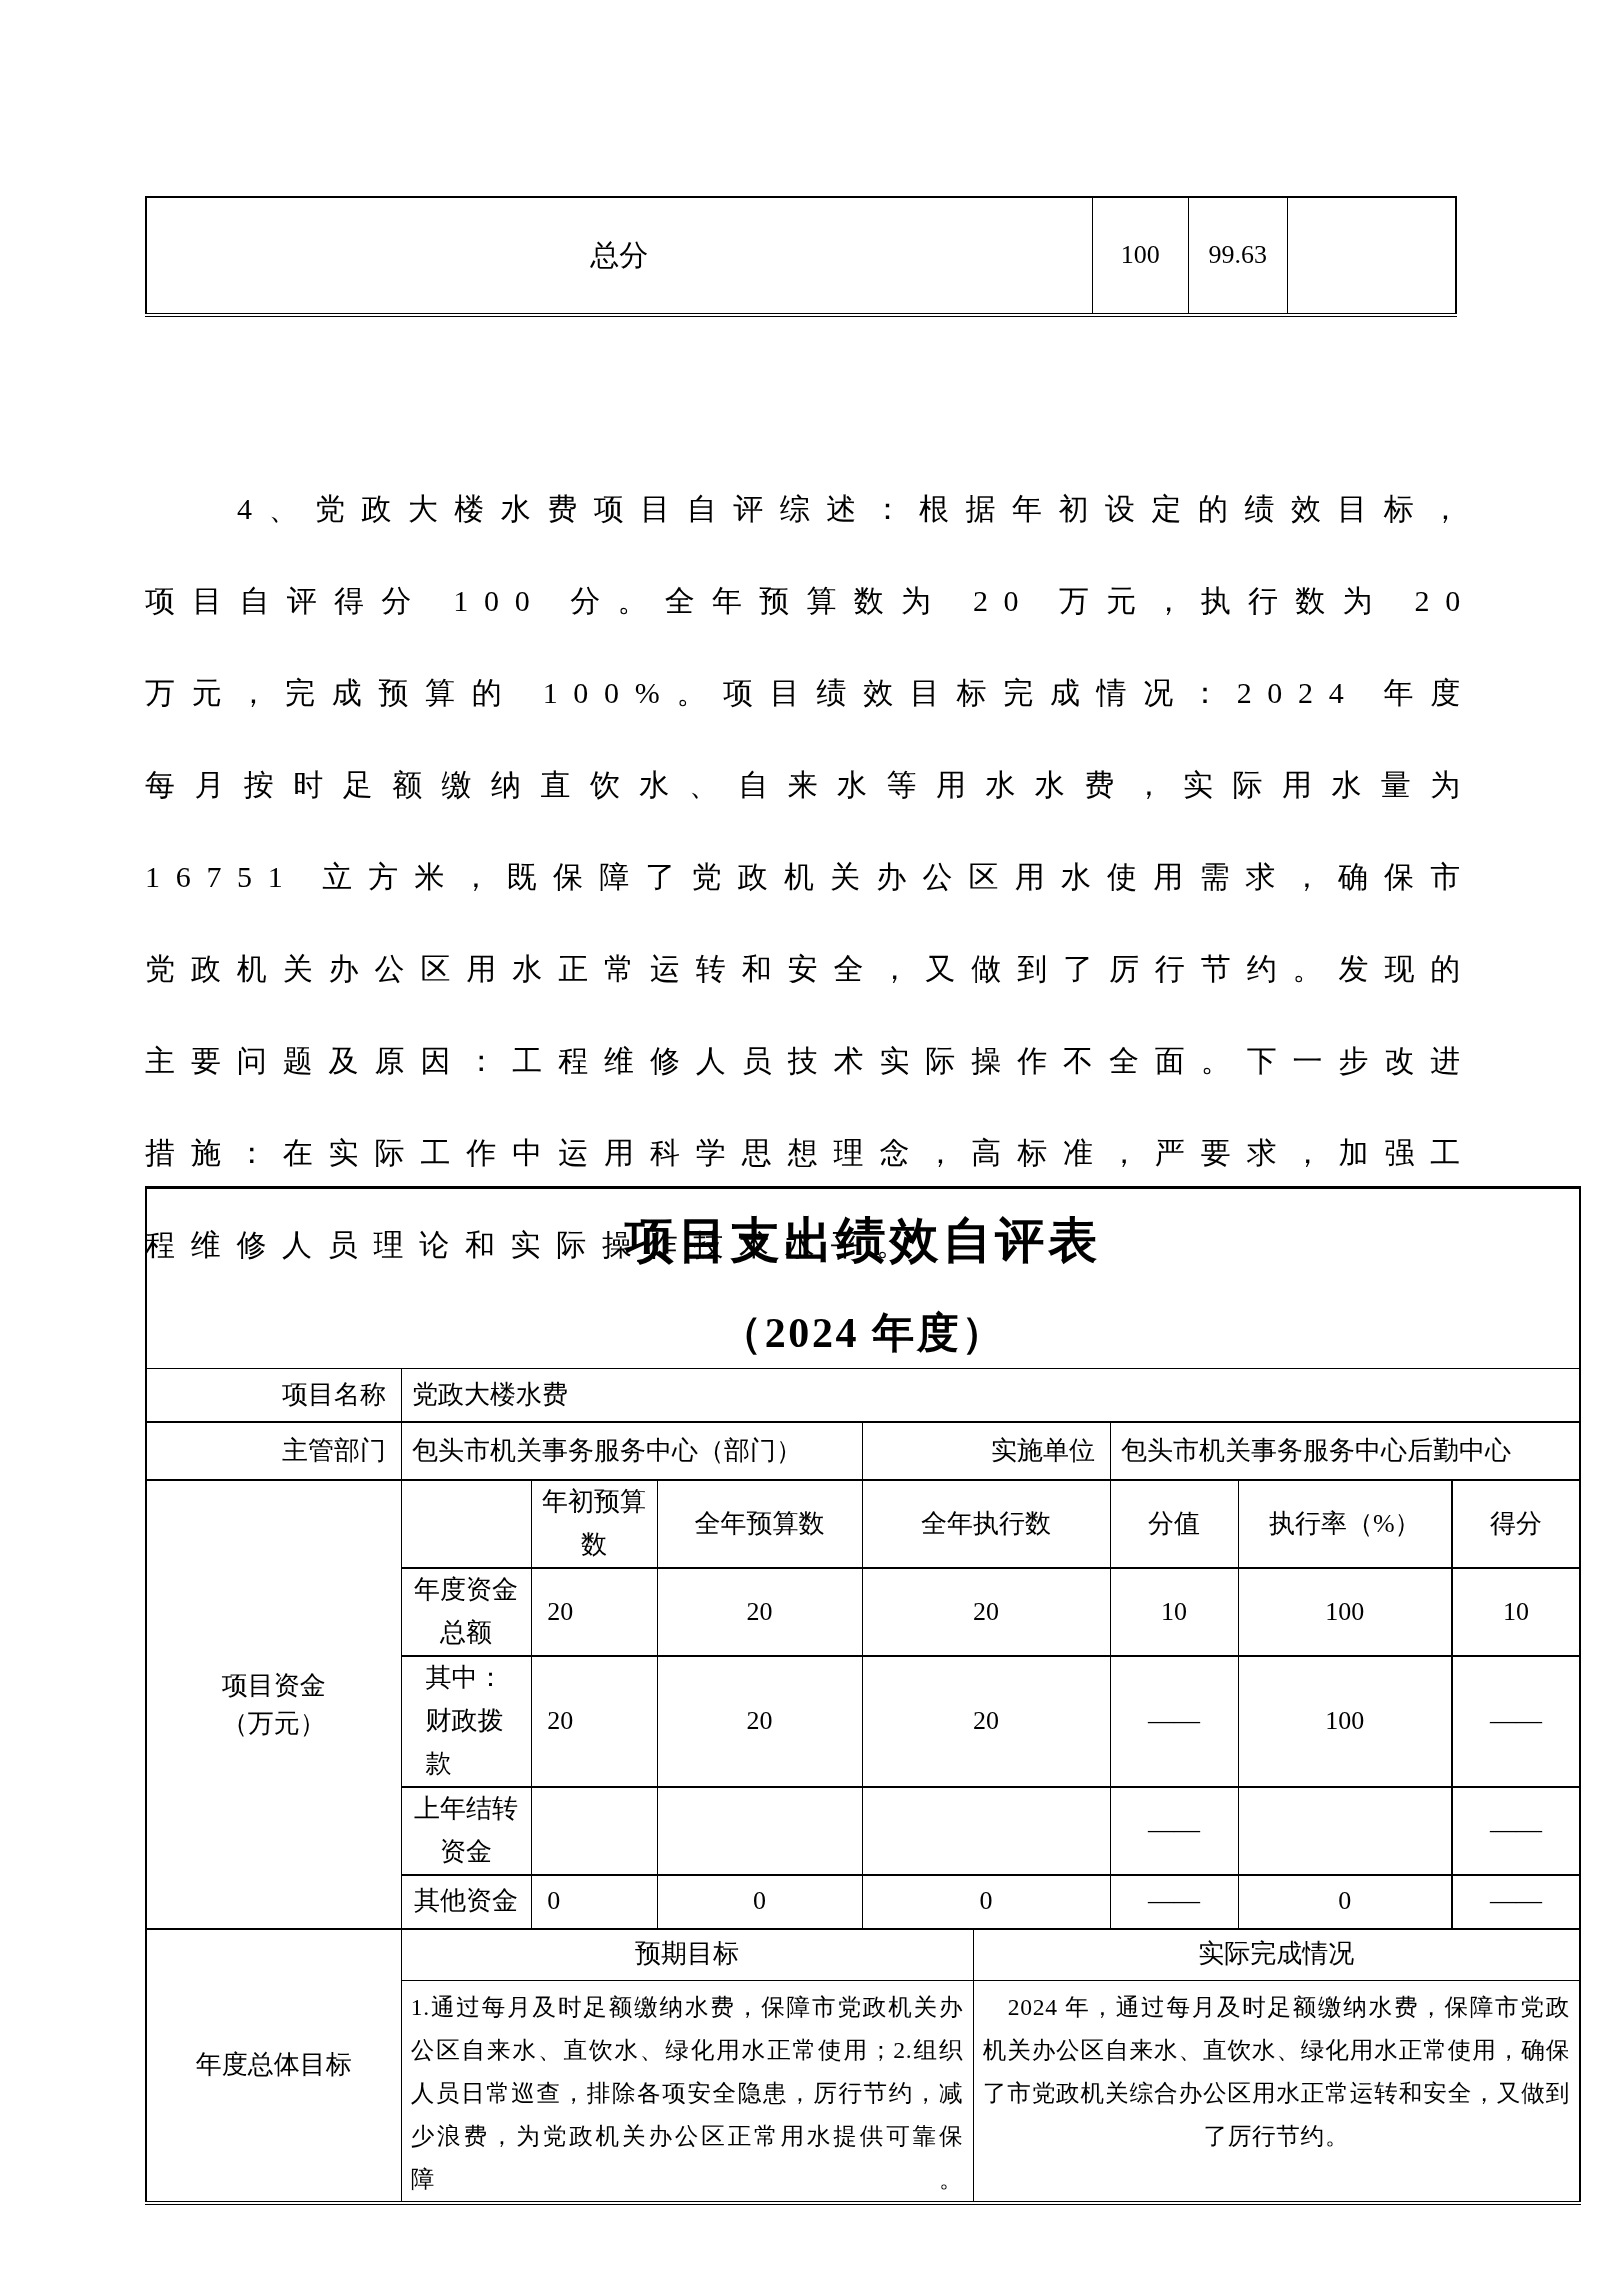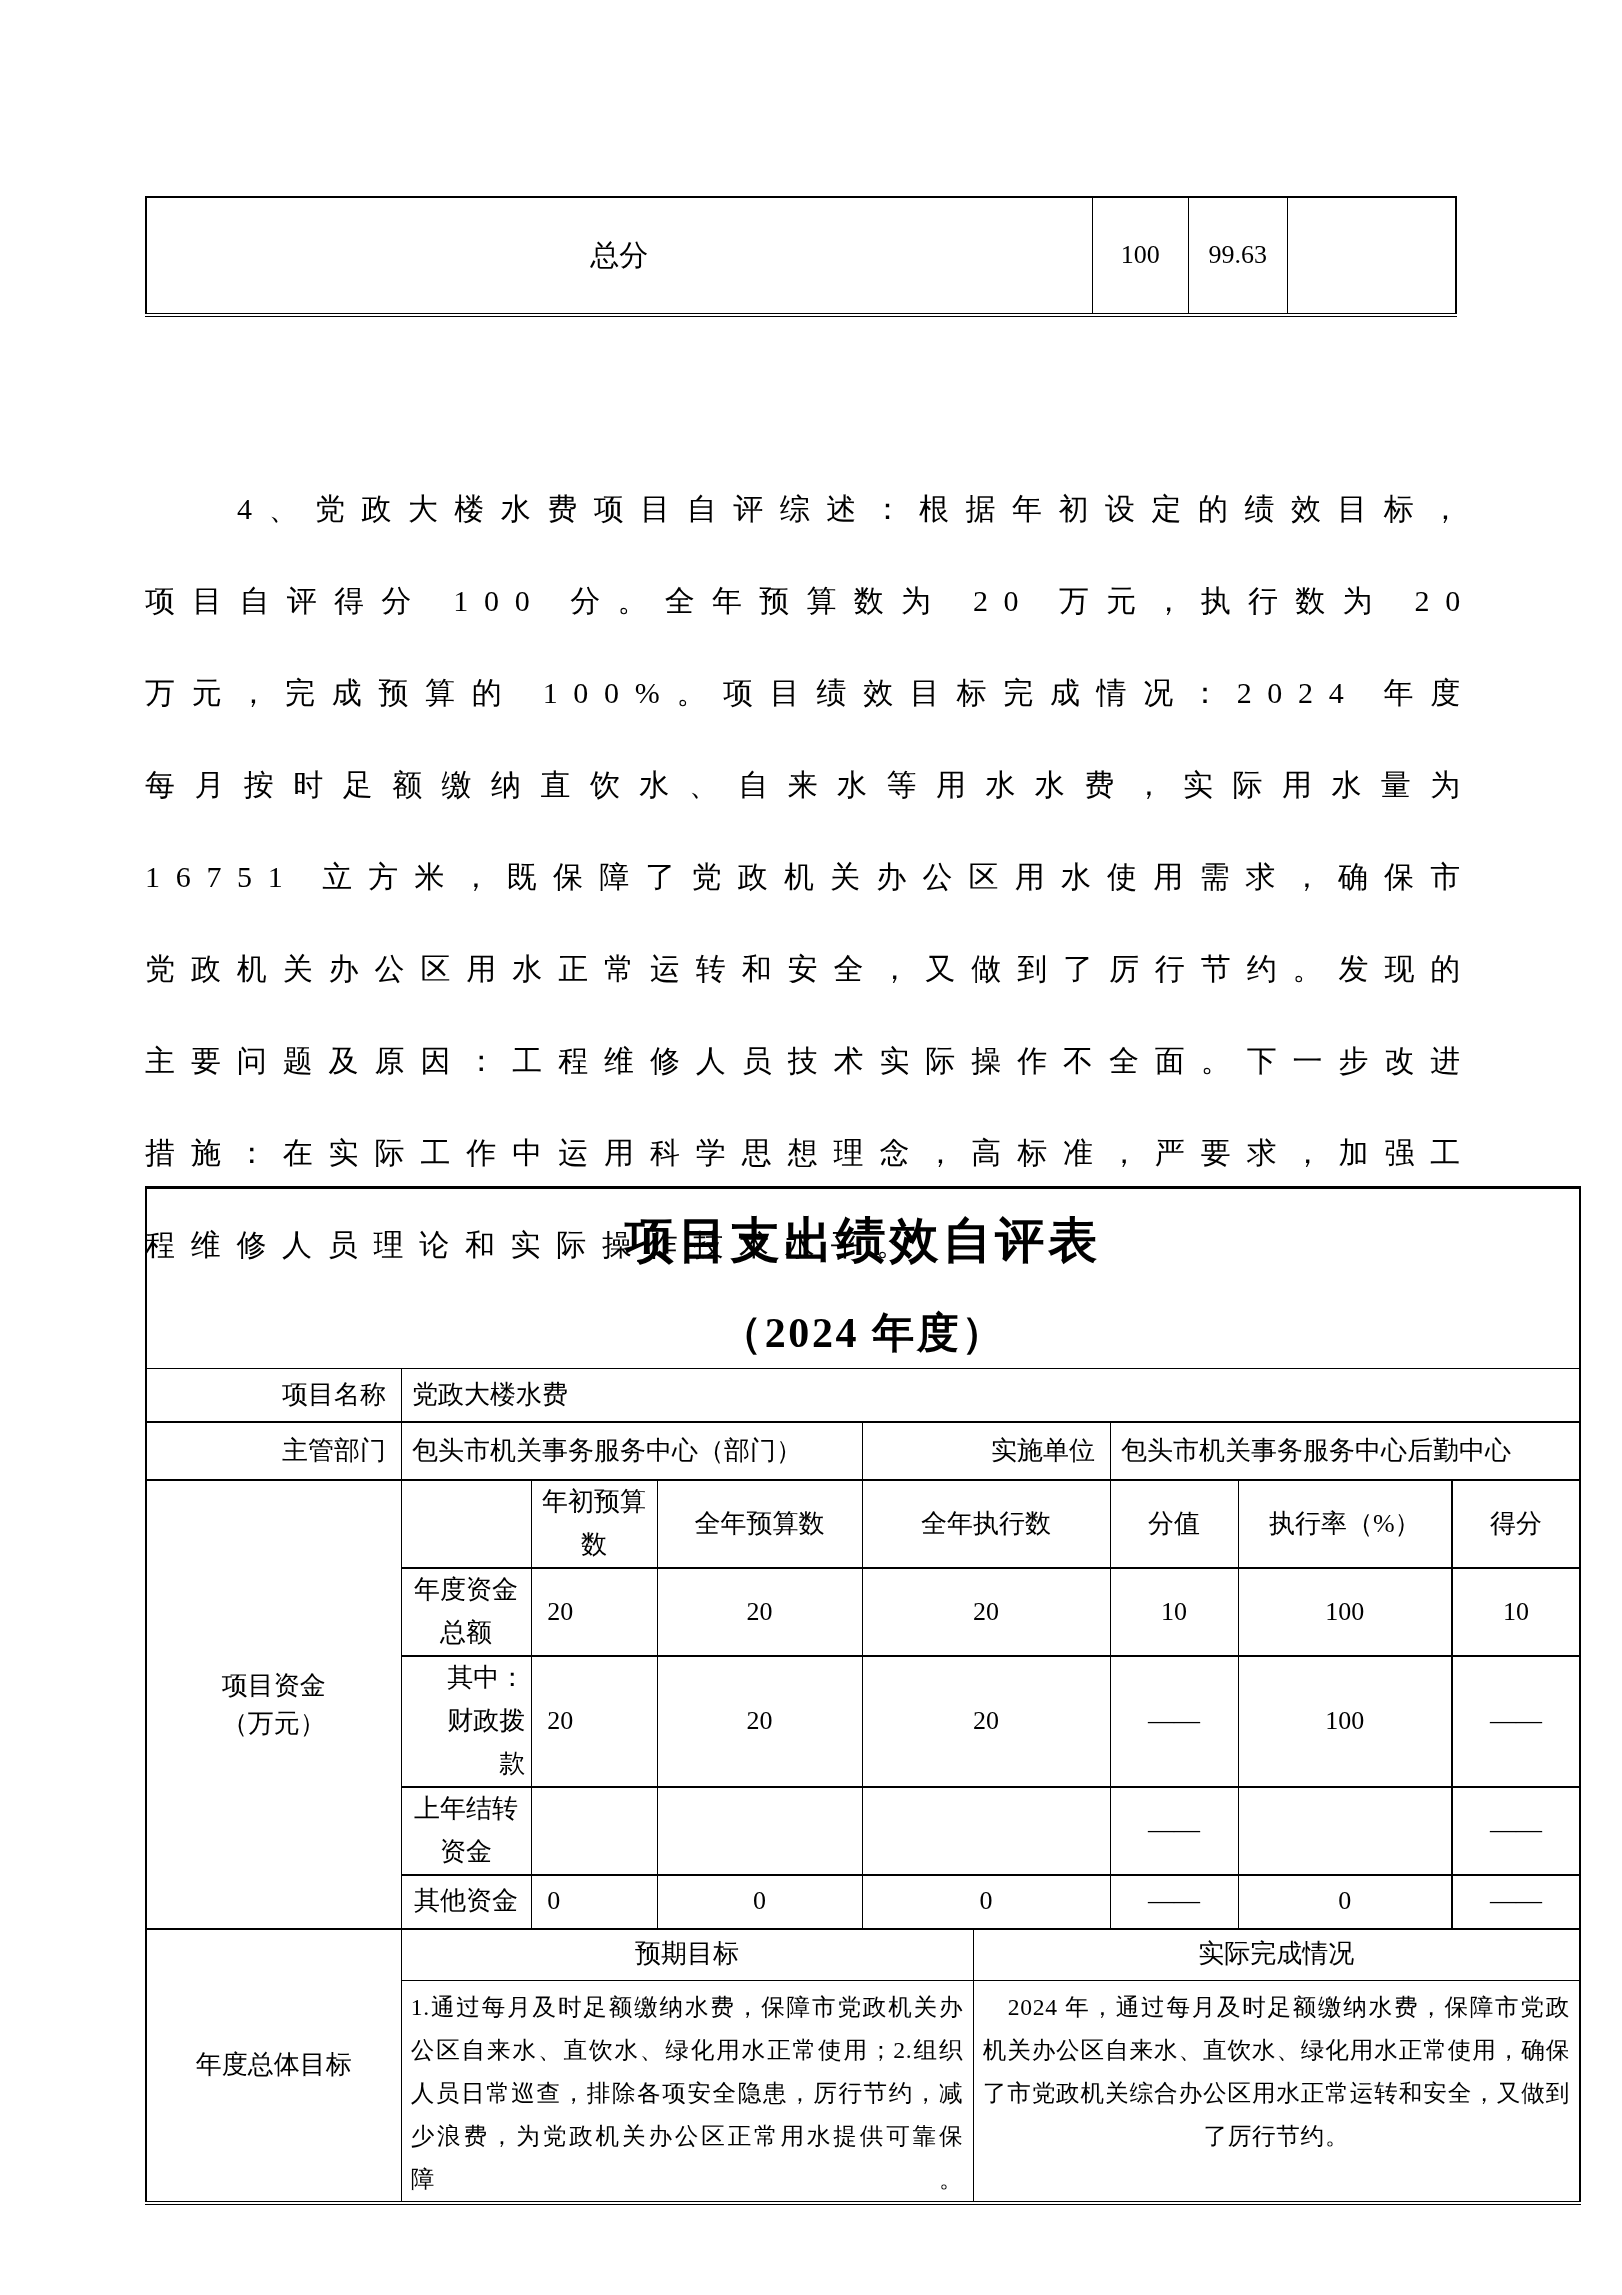--- a/index.html
+++ b/index.html
@@ -27,21 +27,21 @@
   #main-table td.title-cell{border-bottom:1.3px solid #000;padding:0;}
   .tbl-title{font-size:49px;font-weight:bold;letter-spacing:3.9px;margin-top:11.8px;}
   .tbl-subtitle{font-size:42px;font-weight:bold;letter-spacing:2.6px;margin-top:17px;}
   .lab-r{text-align:right;padding-right:14.4px;}
   .val-l{text-align:left;padding-left:10.5px;}
   .bb4 td{border-bottom:2.6px solid #000;}
   .bb3 td{border-bottom:2px solid #000;}
   .bb2 td{border-bottom:1.3px solid #000;}
   .pre{white-space:pre-line;}
   .funds-label{white-space:pre-line;line-height:1.45;}
-  .sub-left{text-align:right;padding-left:24px;}
+  .sub-left{text-align:left;padding-left:24px;}
   .num-left{text-align:left;padding-left:15.7px;}
   .score-col{border-left:2px solid #000;}
   .goal-text{font-size:23.6px;line-height:43px;text-align:justify;
              vertical-align:top;padding:5.2px 9.2px 0 9.2px;letter-spacing:0.7px;}
   .goal-actual{text-indent:25px;text-align-last:center;}
   .goal-expected{text-align-last:justify;}
 
   
   #page-num{position:absolute;left:0;top:2132px;width:1623px;
             text-align:center;font-size:26px;}

